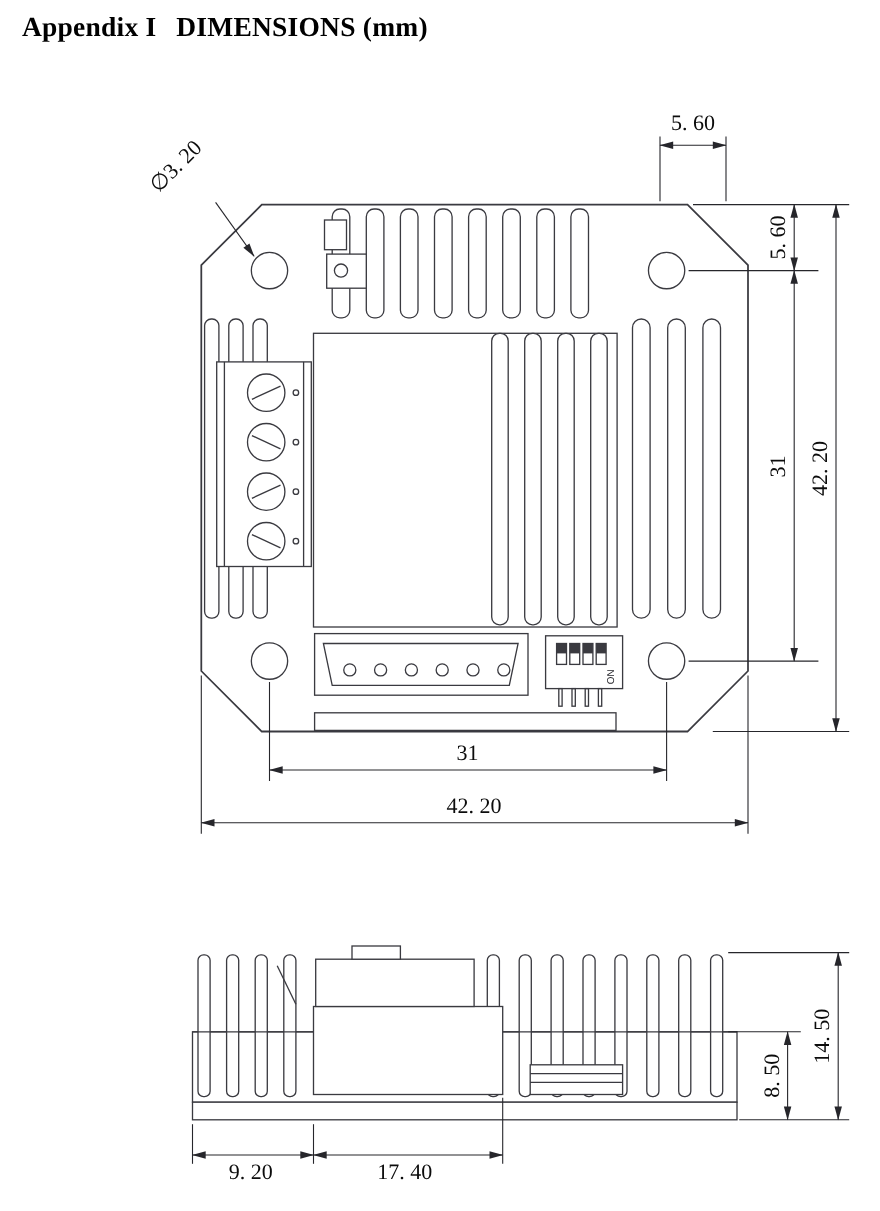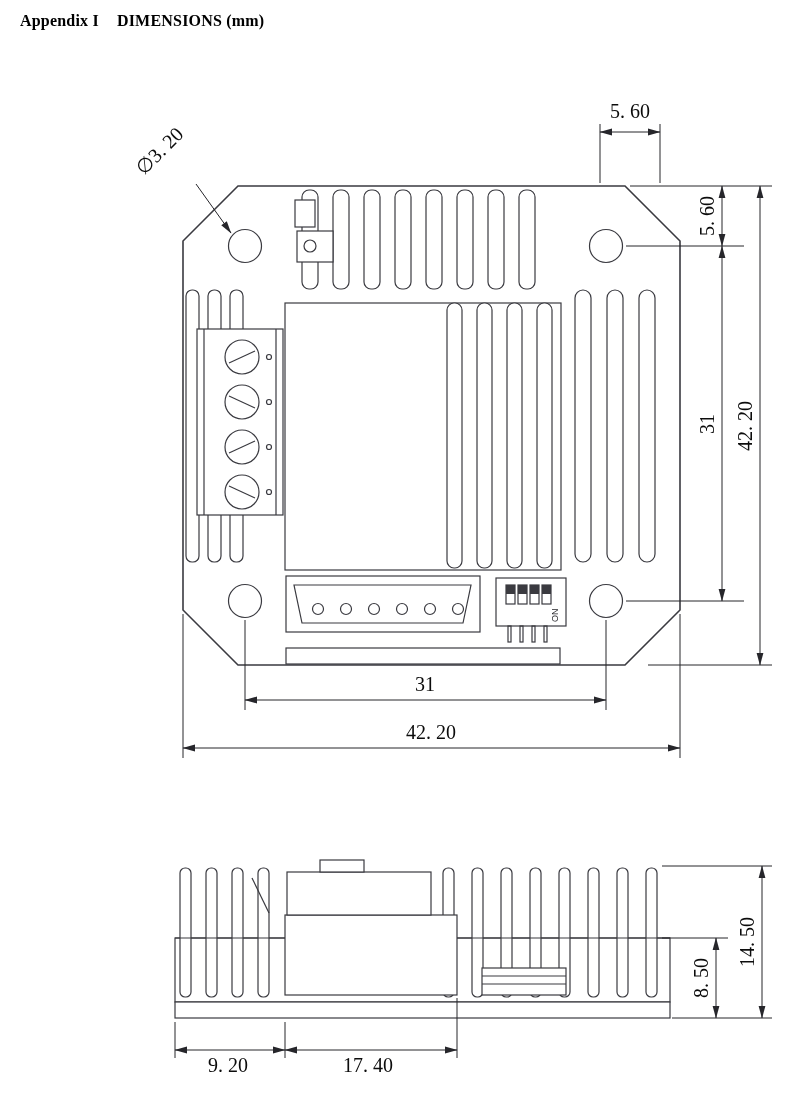--- a/index.html
+++ b/index.html
@@ -1,18 +1,18 @@
 <!DOCTYPE html>
 <html><head>
 <meta charset="utf-8">
 <style>
   html,body{margin:0;padding:0;background:#fff;}
   .page{position:relative;width:800px;height:1101px;background:#fff;overflow:hidden;
         font-family:"Liberation Serif",serif;}
-  .title{position:absolute;top:12px;left:20px;margin:0;font-size:16px;font-weight:bold;
+  .title{position:absolute;top:12px;left:20px;margin:0;font-size:25px;font-weight:bold;
          color:#000;letter-spacing:.2px;white-space:pre;text-align:center;}
   .title .main{margin-left:18px;}
   .page svg{position:absolute;left:0;top:0;}
   .outline{fill:none;stroke:#3a3a40;stroke-width:1.6;}
   .part{fill:#fff;stroke:#3a3a40;stroke-width:1.2;}
   .pline{fill:none;stroke:#3a3a40;stroke-width:1.2;}
   .dark{fill:#3a3a40;stroke:none;}
   .dim{fill:none;stroke:#26262b;stroke-width:1;}
   .dimtxt{font-family:"Liberation Serif",serif;font-size:20px;fill:#0c0c0c;}
   .tinytxt{font-family:"Liberation Sans",sans-serif;font-size:9px;fill:#26262b;}

